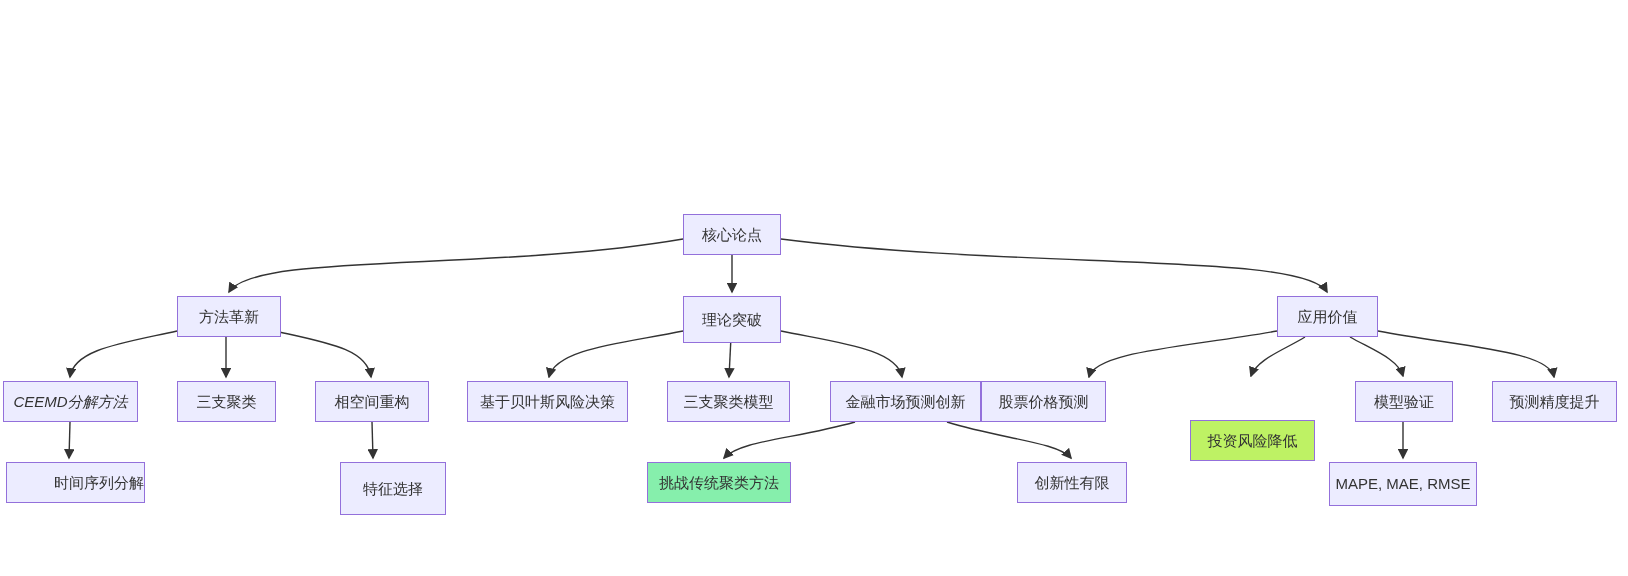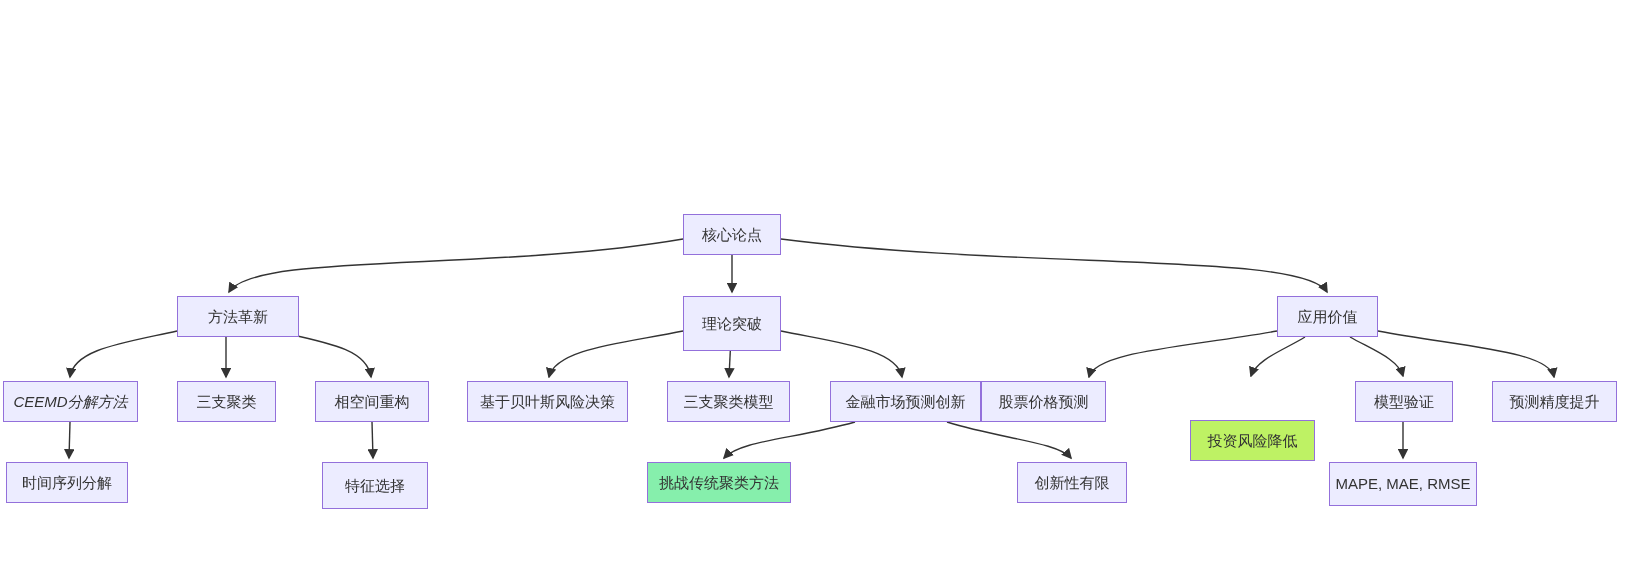--- a/index.html
+++ b/index.html
@@ -75,24 +75,24 @@
         <path d="M372,422 L373,458" class="edge" stroke="#333333" marker-end="url(#arrowhead)"></path>
         <path d="M855,422 C795,439 741,440 724,458" class="edge" stroke="#333333" marker-end="url(#arrowhead)"></path>
         <path d="M947,422 C1002,439 1057,442 1071,458" class="edge" stroke="#333333" marker-end="url(#arrowhead)"></path>
         <path d="M1403,422 L1403,458" class="edge" stroke="#333333" marker-end="url(#arrowhead)"></path>
       </g>
   </svg>
   <div class="node-layer">
       <div class="fc-node" style="left: 683px; top: 214px; width: 98px; height: 41px; background: rgb(236, 236, 255); border-color: rgb(147, 112, 219); color: rgb(51, 51, 51);">
         <span>核心论点</span>
       </div>
-      <div class="fc-node" style="left: 177px; top: 296px; width: 122px; height: 41px; background: rgb(236, 236, 255); border-color: rgb(147, 112, 219); color: rgb(51, 51, 51);">
+      <div class="fc-node" style="left: 177px; top: 296px; width: 104px; height: 41px; background: rgb(236, 236, 255); border-color: rgb(147, 112, 219); color: rgb(51, 51, 51);">
         <span>方法革新</span>
       </div>
-      <div class="fc-node" style="left: 683px; top: 296px; width: 98px; height: 55px; background: rgb(236, 236, 255); border-color: rgb(147, 112, 219); color: rgb(51, 51, 51);">
+      <div class="fc-node" style="left: 683px; top: 296px; width: 98px; height: 47px; background: rgb(236, 236, 255); border-color: rgb(147, 112, 219); color: rgb(51, 51, 51);">
         <span>理论突破</span>
       </div>
       <div class="fc-node" style="left: 1277px; top: 296px; width: 101px; height: 41px; background: rgb(236, 236, 255); border-color: rgb(147, 112, 219); color: rgb(51, 51, 51);">
         <span>应用价值</span>
       </div>
       <div class="fc-node" style="left: 3px; top: 381px; width: 135px; height: 41px; background: rgb(236, 236, 255); border-color: rgb(147, 112, 219); color: rgb(51, 51, 51); font-style: italic;">
         <span>CEEMD分解方法</span>
       </div>
       <div class="fc-node" style="left: 177px; top: 381px; width: 99px; height: 41px; background: rgb(236, 236, 255); border-color: rgb(147, 112, 219); color: rgb(51, 51, 51); align-items: center;">
         <span>三支聚类</span>
@@ -114,24 +114,24 @@
       </div>
       <div class="fc-node" style="left: 1190px; top: 381px; width: 125px; height: 41px; background: #bef264; border-color: rgb(147, 112, 219); color: rgb(51, 51, 51); margin-top: 39px;">
         <span>投资风险降低</span>
       </div>
       <div class="fc-node" style="left: 1355px; top: 381px; width: 98px; height: 41px; background: rgb(236, 236, 255); border-color: rgb(147, 112, 219); color: rgb(51, 51, 51); align-items: center;">
         <span>模型验证</span>
       </div>
       <div class="fc-node" style="left: 1492px; top: 381px; width: 125px; height: 41px; background: rgb(236, 236, 255); border-color: rgb(147, 112, 219); color: rgb(51, 51, 51);">
         <span>预测精度提升</span>
       </div>
-      <div class="fc-node" style="left: 6px; top: 462px; width: 122px; height: 41px; background: rgb(236, 236, 255); border-color: rgb(147, 112, 219); color: rgb(51, 51, 51);">
+      <div class="fc-node" style="left: 6px; top: 462px; width: 139px; height: 41px; background: rgb(236, 236, 255); border-color: rgb(147, 112, 219); color: rgb(51, 51, 51); justify-content: flex-end;">
         <span>时间序列分解</span>
       </div>
-      <div class="fc-node" style="left: 322px; top: 462px; width: 106px; height: 47px; background: rgb(236, 236, 255); border-color: rgb(147, 112, 219); color: rgb(51, 51, 51);">
+      <div class="fc-node" style="left: 340px; top: 462px; width: 106px; height: 53px; background: rgb(236, 236, 255); border-color: rgb(147, 112, 219); color: rgb(51, 51, 51);">
         <span>特征选择</span>
       </div>
       <div class="fc-node" style="left: 647px; top: 462px; width: 144px; height: 41px; background: #86efac; border-color: rgb(147, 112, 219); color: rgb(51, 51, 51);">
         <span>挑战传统聚类方法</span>
       </div>
       <div class="fc-node" style="left: 1017px; top: 462px; width: 110px; height: 41px; background: rgb(236, 236, 255); border-color: rgb(147, 112, 219); color: rgb(51, 51, 51);">
         <span>创新性有限</span>
       </div>
       <div class="fc-node" style="left: 1329px; top: 462px; width: 148px; height: 44px; background: rgb(236, 236, 255); border-color: rgb(147, 112, 219); color: rgb(51, 51, 51);">
         <span>MAPE, MAE, RMSE</span>

